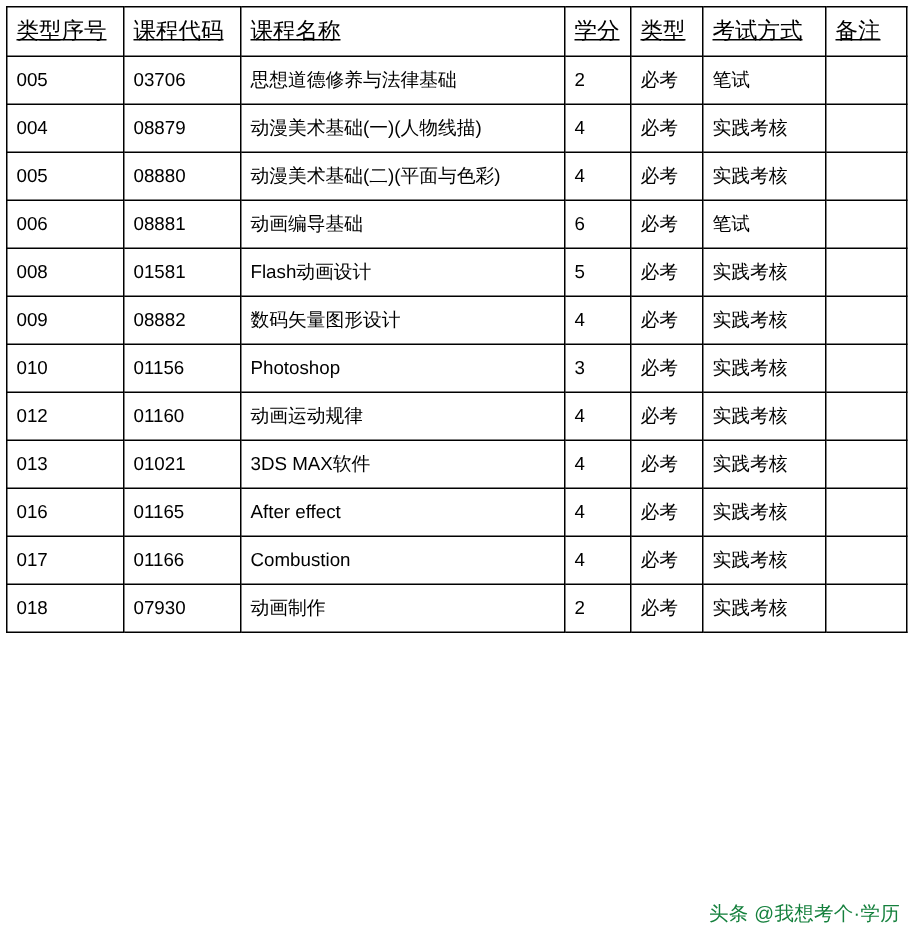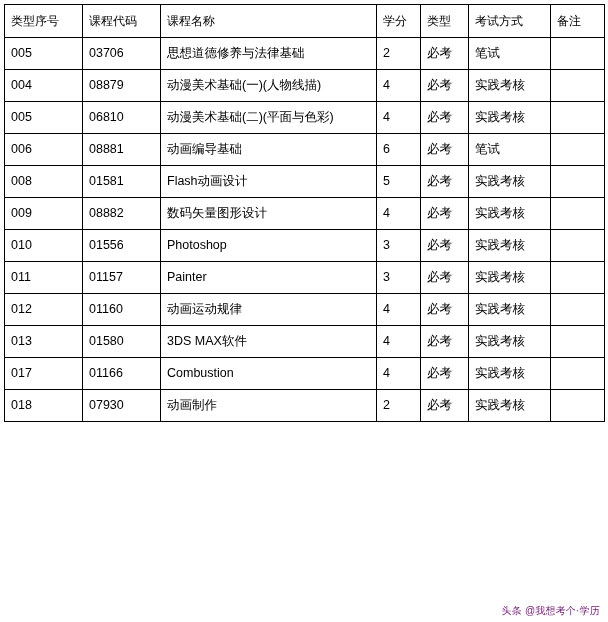--- a/index.html
+++ b/index.html
@@ -23,39 +23,40 @@
   }
   #course-table td {
     border: 1px solid #000000;
     font-size: 12.5px;
     line-height: 1.35;
     padding: 4px 5px 4px 6px;
     vertical-align: middle;
     word-break: break-all;
   }
   #course-table tr.header td {
-    font-size: 12px;
+    font-size: 15px;
     height: 24px;
+    text-decoration: underline;
   }
   .col-no    { width: 78px; }
   .col-code  { width: 78px; }
   .col-name  { width: 216px; }
   .col-credit{ width: 44px; }
   .col-type  { width: 48px; }
   .col-exam  { width: 82px; }
   .col-note  { width: 54px; }
 
   tr.row td { height: 23px; }
   tr.row-tall td { height: 44px; }
   .watermark {
     position: absolute;
     right: 8px;
     bottom: 4px;
-    font-size: 10px;
-    color: #701a75;
+    font-size: 13px;
+    color: #15803d;
     letter-spacing: 0.2px;
     text-align: right;
   }
 </style>
 </head>
 <body>
 
 <table id="course-table">
   <colgroup>
     <col class="col-no">
@@ -89,21 +90,21 @@
         <td>004</td>
         <td>08879</td>
         <td>动漫美术基础(一)(人物线描)</td>
         <td>4</td>
         <td>必考</td>
         <td>实践考核</td>
         <td></td>
       </tr>
       <tr class="row">
         <td>005</td>
-        <td>06810</td>
+        <td>08880</td>
         <td>动漫美术基础(二)(平面与色彩)</td>
         <td>4</td>
         <td>必考</td>
         <td>实践考核</td>
         <td></td>
       </tr>
       <tr class="row">
         <td>006</td>
         <td>08881</td>
         <td>动画编导基础</td>
@@ -125,49 +126,49 @@
         <td>009</td>
         <td>08882</td>
         <td>数码矢量图形设计</td>
         <td>4</td>
         <td>必考</td>
         <td>实践考核</td>
         <td></td>
       </tr>
       <tr class="row">
         <td>010</td>
-        <td>01556</td>
+        <td>01156</td>
         <td>Photoshop</td>
-        <td>3</td>
-        <td>必考</td>
-        <td>实践考核</td>
-        <td></td>
-      </tr>
-      <tr class="row">
-        <td>011</td>
-        <td>01157</td>
-        <td>Painter</td>
         <td>3</td>
         <td>必考</td>
         <td>实践考核</td>
         <td></td>
       </tr>
       <tr class="row">
         <td>012</td>
         <td>01160</td>
         <td>动画运动规律</td>
         <td>4</td>
         <td>必考</td>
         <td>实践考核</td>
         <td></td>
       </tr>
       <tr class="row">
         <td>013</td>
-        <td>01580</td>
+        <td>01021</td>
         <td>3DS MAX软件</td>
+        <td>4</td>
+        <td>必考</td>
+        <td>实践考核</td>
+        <td></td>
+      </tr>
+      <tr class="row">
+        <td>016</td>
+        <td>01165</td>
+        <td>After effect</td>
         <td>4</td>
         <td>必考</td>
         <td>实践考核</td>
         <td></td>
       </tr>
       <tr class="row">
         <td>017</td>
         <td>01166</td>
         <td>Combustion</td>
         <td>4</td>

